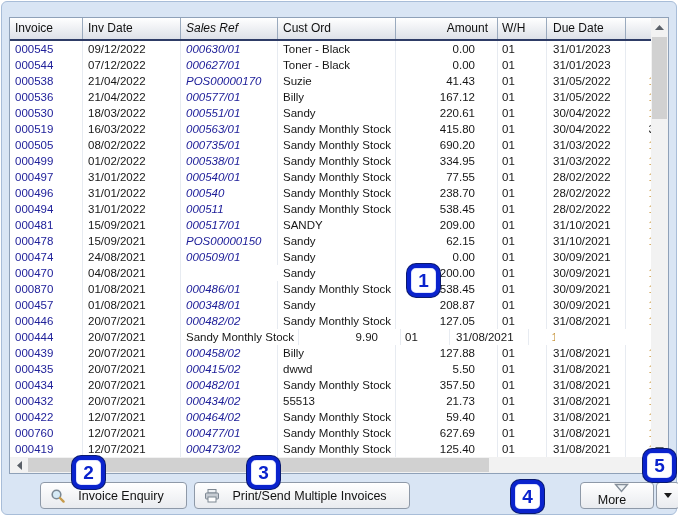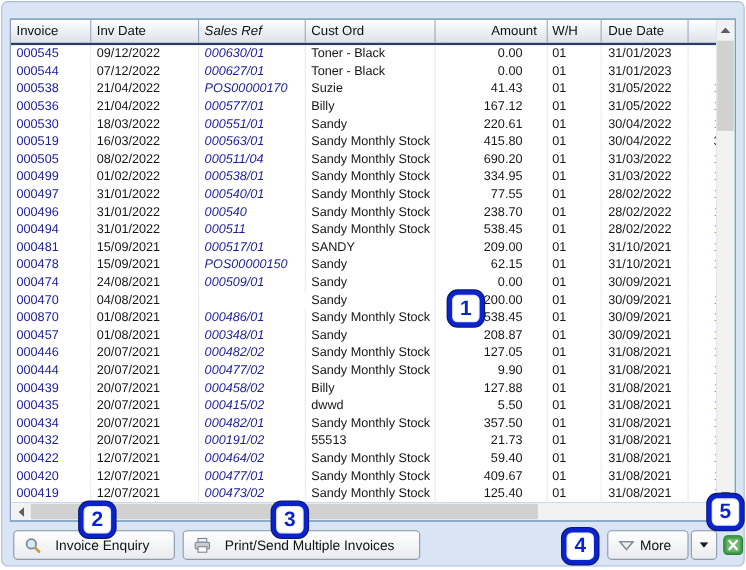--- a/index.html
+++ b/index.html
@@ -4,21 +4,21 @@
 <style>
   html,body{margin:0;padding:0;}
   body{width:678px;height:518px;position:relative;background:#ffffff;
        font-family:"Liberation Sans", sans-serif;-webkit-font-smoothing:antialiased;}
 
   .window{position:absolute;left:1px;top:1px;width:674px;height:512px;
           background:#d9e5f4;border:1px solid #a8bdd8;border-radius:6px;}
 
   
   .panel{position:absolute;left:7px;top:15px;width:660px;height:457px;
-         background:#0369a1;border:1px solid #8fa1b8;box-sizing:border-box;}
+         background:#701a75;border:1px solid #8fa1b8;box-sizing:border-box;}
 
   .grid-header{position:absolute;left:0;top:0;right:17px;height:23px;display:flex;
                background:linear-gradient(#ffffff,#dde1e8);
                border-bottom:2px solid #2e3c66;box-sizing:border-box;overflow:hidden;}
   .hc{box-sizing:border-box;flex:0 0 auto;border-right:1px solid #9aaabe;
       padding:0 0 0 5px;font-size:12px;color:#101010;line-height:20px;
       white-space:nowrap;overflow:hidden;}
   .hc.c-amount{text-align:right;padding-right:9px;}
   .hc.c-extra{border-right:none;flex:1 1 auto;}
 
@@ -49,26 +49,26 @@
   .hscroll .sb-btn{position:absolute;top:1px;bottom:1px;width:16px;
                    display:flex;align-items:center;justify-content:center;background:#f2f2f2;}
   .hscroll .left{left:1px;}
   .hscroll .thumb{position:absolute;top:1px;bottom:1px;left:18px;width:461px;background:#d1d1d1;}
   .corner{position:absolute;right:0;bottom:0;width:17px;height:16px;background:#ececec;}
 
   
   .btn{position:absolute;top:480px;height:27px;box-sizing:border-box;
        border:1px solid #8e99a8;border-radius:4px;
        background:linear-gradient(#ffffff,#e9ebef);
-       display:flex;align-items:center;font-size:12.5px;color:#111;cursor:default;}
+       display:flex;align-items:center;font-size:12.5px;color:#111;cursor:default;margin-left:28px;}
   .btn .ico{flex:0 0 auto;margin-left:9px;display:flex;align-items:center;}
   .btn .lbl{flex:1 1 auto;text-align:center;padding-right:10px;}
   #btn-enquiry{left:10px;width:147px;}
   #btn-print{left:164px;width:216px;}
-  #btn-more{left:550px;width:74px;}
+  #btn-more{left:550px;width:74px;flex-direction:column;}
   #btn-drop{left:626px;width:24px;justify-content:center;}
   #btn-excel{left:652px;width:24px;height:25px;top:481px;border:none;background:transparent;justify-content:center;}
 
   
   .callout{position:absolute;width:25px;height:25px;background:#ffffff;
            border:4px solid #0a23cd;border-radius:9px;
            box-shadow:0 0 0 1px #0a1a70, inset 0 0 0 1px #dfe4ff;
            color:#0a23cd;font-weight:bold;font-size:19px;line-height:25px;
            text-align:center;z-index:20;}
   #callout-1{left:405px;top:262px;}
@@ -159,21 +159,21 @@
           <div class="cell c-cust">Sandy Monthly Stock</div>
           <div class="cell c-amount">415.80</div>
           <div class="cell c-wh">01</div>
           <div class="cell c-due">30/04/2022</div>
           <div class="cell c-extra"><span class="sliver dark">3</span></div>
         </div>
 
         <div class="row">
           <div class="cell c-invoice link">000505</div>
           <div class="cell c-date">08/02/2022</div>
-          <div class="cell c-ref link">000511/04</div>
+          <div class="cell c-ref link">000735/01</div>
           <div class="cell c-cust">Sandy Monthly Stock</div>
           <div class="cell c-amount">690.20</div>
           <div class="cell c-wh">01</div>
           <div class="cell c-due">31/03/2022</div>
           <div class="cell c-extra"><span class="sliver">1</span></div>
         </div>
 
         <div class="row">
           <div class="cell c-invoice link">000499</div>
           <div class="cell c-date">01/02/2022</div>
@@ -291,21 +291,20 @@
           <div class="cell c-cust">Sandy Monthly Stock</div>
           <div class="cell c-amount">127.05</div>
           <div class="cell c-wh">01</div>
           <div class="cell c-due">31/08/2021</div>
           <div class="cell c-extra"><span class="sliver">1</span></div>
         </div>
 
         <div class="row">
           <div class="cell c-invoice link">000444</div>
           <div class="cell c-date">20/07/2021</div>
-          <div class="cell c-ref link">000477/02</div>
           <div class="cell c-cust">Sandy Monthly Stock</div>
           <div class="cell c-amount">9.90</div>
           <div class="cell c-wh">01</div>
           <div class="cell c-due">31/08/2021</div>
           <div class="cell c-extra"><span class="sliver">1</span></div>
         </div>
 
         <div class="row">
           <div class="cell c-invoice link">000439</div>
           <div class="cell c-date">20/07/2021</div>
@@ -335,45 +334,45 @@
           <div class="cell c-cust">Sandy Monthly Stock</div>
           <div class="cell c-amount">357.50</div>
           <div class="cell c-wh">01</div>
           <div class="cell c-due">31/08/2021</div>
           <div class="cell c-extra"><span class="sliver">1</span></div>
         </div>
 
         <div class="row">
           <div class="cell c-invoice link">000432</div>
           <div class="cell c-date">20/07/2021</div>
-          <div class="cell c-ref link">000191/02</div>
+          <div class="cell c-ref link">000434/02</div>
           <div class="cell c-cust">55513</div>
           <div class="cell c-amount">21.73</div>
           <div class="cell c-wh">01</div>
           <div class="cell c-due">31/08/2021</div>
           <div class="cell c-extra"><span class="sliver">1</span></div>
         </div>
 
         <div class="row">
           <div class="cell c-invoice link">000422</div>
           <div class="cell c-date">12/07/2021</div>
           <div class="cell c-ref link">000464/02</div>
           <div class="cell c-cust">Sandy Monthly Stock</div>
           <div class="cell c-amount">59.40</div>
           <div class="cell c-wh">01</div>
           <div class="cell c-due">31/08/2021</div>
           <div class="cell c-extra"><span class="sliver">1</span></div>
         </div>
 
         <div class="row">
-          <div class="cell c-invoice link">000420</div>
+          <div class="cell c-invoice link">000760</div>
           <div class="cell c-date">12/07/2021</div>
           <div class="cell c-ref link">000477/01</div>
           <div class="cell c-cust">Sandy Monthly Stock</div>
-          <div class="cell c-amount">409.67</div>
+          <div class="cell c-amount">627.69</div>
           <div class="cell c-wh">01</div>
           <div class="cell c-due">31/08/2021</div>
           <div class="cell c-extra"><span class="sliver">1</span></div>
         </div>
 
         <div class="row">
           <div class="cell c-invoice link">000419</div>
           <div class="cell c-date">12/07/2021</div>
           <div class="cell c-ref link">000473/02</div>
           <div class="cell c-cust">Sandy Monthly Stock</div>

